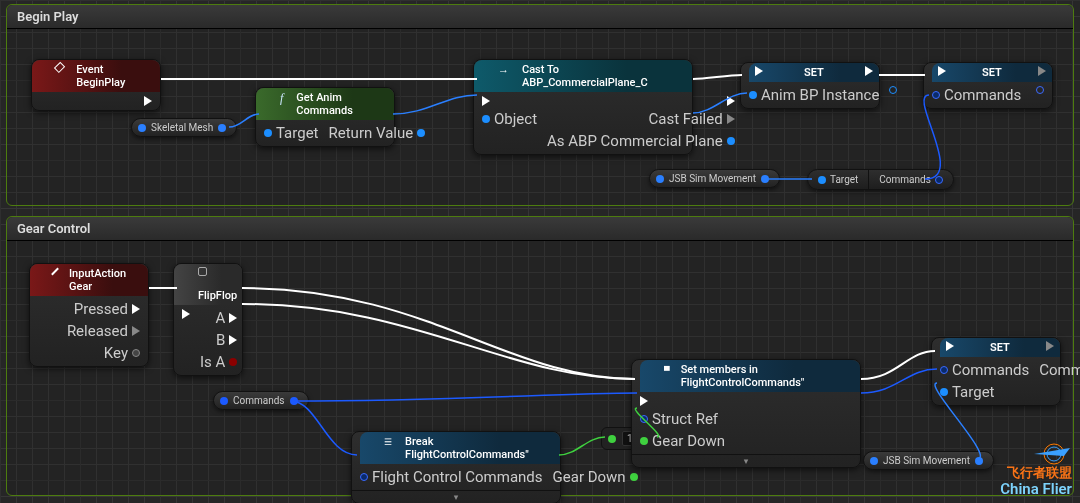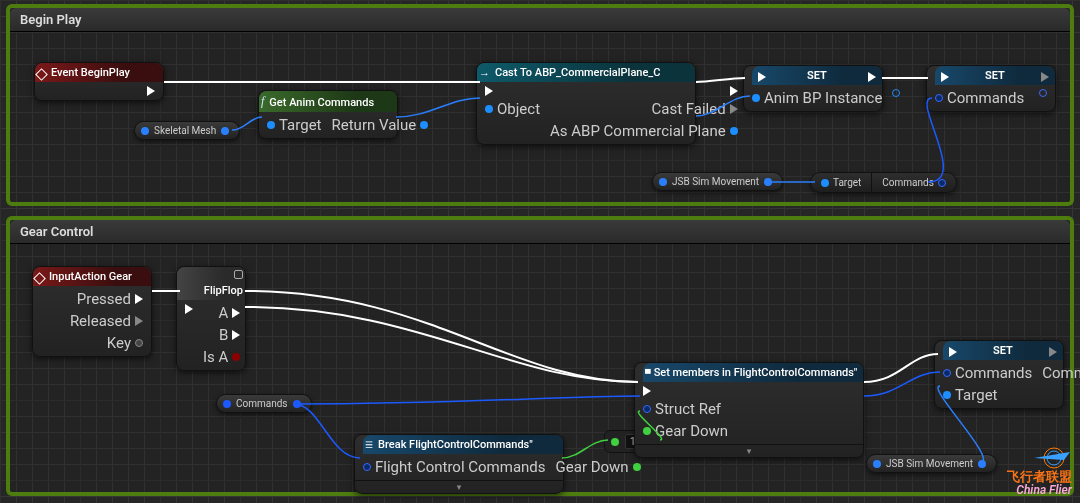--- a/index.html
+++ b/index.html
@@ -19,21 +19,21 @@
     background-color: #262626;
     background-image:
       linear-gradient(#2f2f2f 1px, transparent 1px),
       linear-gradient(90deg, #2f2f2f 1px, transparent 1px),
       linear-gradient(#363636 1px, transparent 1px),
       linear-gradient(90deg, #363636 1px, transparent 1px);
     background-size: 80px 80px, 80px 80px, 16px 16px, 16px 16px;
   }
   .section {
     position: absolute;
-    border: 4px solid #4d7c0f;
+    border: 1px solid #4d7c0f;
     border-radius: 6px;
     background: rgba(20,20,20,0.15);
   }
   .section-header {
     background: linear-gradient(#3a3a3a, #2a2a2a);
     border-bottom: 1px solid #000;
     padding: 4px 10px;
     font-weight: 600;
     font-size: 13px;
     color: #ddd;
@@ -47,23 +47,23 @@
   .node {
     position: absolute;
     border-radius: 8px;
     background: linear-gradient(#2e2e2e, #222);
     border: 1px solid #111;
     box-shadow: 0 2px 6px rgba(0,0,0,0.6);
     min-width: 60px;
   }
   .node-header {
     display: flex;
-    align-items: flex-end;
-    gap: 5px;
-    padding: 3px 2px;
+    align-items: flex-start;
+    gap: 13px;
+    padding: 3px 24px;
     border-radius: 8px 8px 0 0;
     font-size: 11px;
     font-weight: 500;
     color: #fff;
   }
   .hdr-red { background: linear-gradient(90deg, #7a1818, #3a0e0e 70%); }
   .hdr-green { background: linear-gradient(90deg, #3a6a2b, #1d3816 70%); }
   .hdr-blue { background: linear-gradient(90deg, #18486a, #0f2a3d 70%); margin-left: 8px; }
   .hdr-teal { background: linear-gradient(90deg, #0e5a6a, #0a333c 70%); }
   .hdr-grey { background: linear-gradient(90deg, #444, #2a2a2a 70%); flex-direction: column; }
@@ -149,23 +149,22 @@
     text-align: right;
     font-size: 10px;
     line-height: 1.1;
   }
   .watermark .logo {
     font-weight: 700;
     color: #f97316;
     font-size: 13px;
   }
   .watermark .sub {
-    color: #f9a8d4;
-    font-style: italic;
-    font-size: 12px;
+    color: #7dd3fc;
+    font-size: 15px;
     font-weight: 600;
   }
   .hdr-icon-diamond {
     width: 9px; height: 9px;
     transform: rotate(45deg);
     border: 1.5px solid #fff;
     background: transparent;
   }
   .hdr-icon-f {
     font-style: italic;

